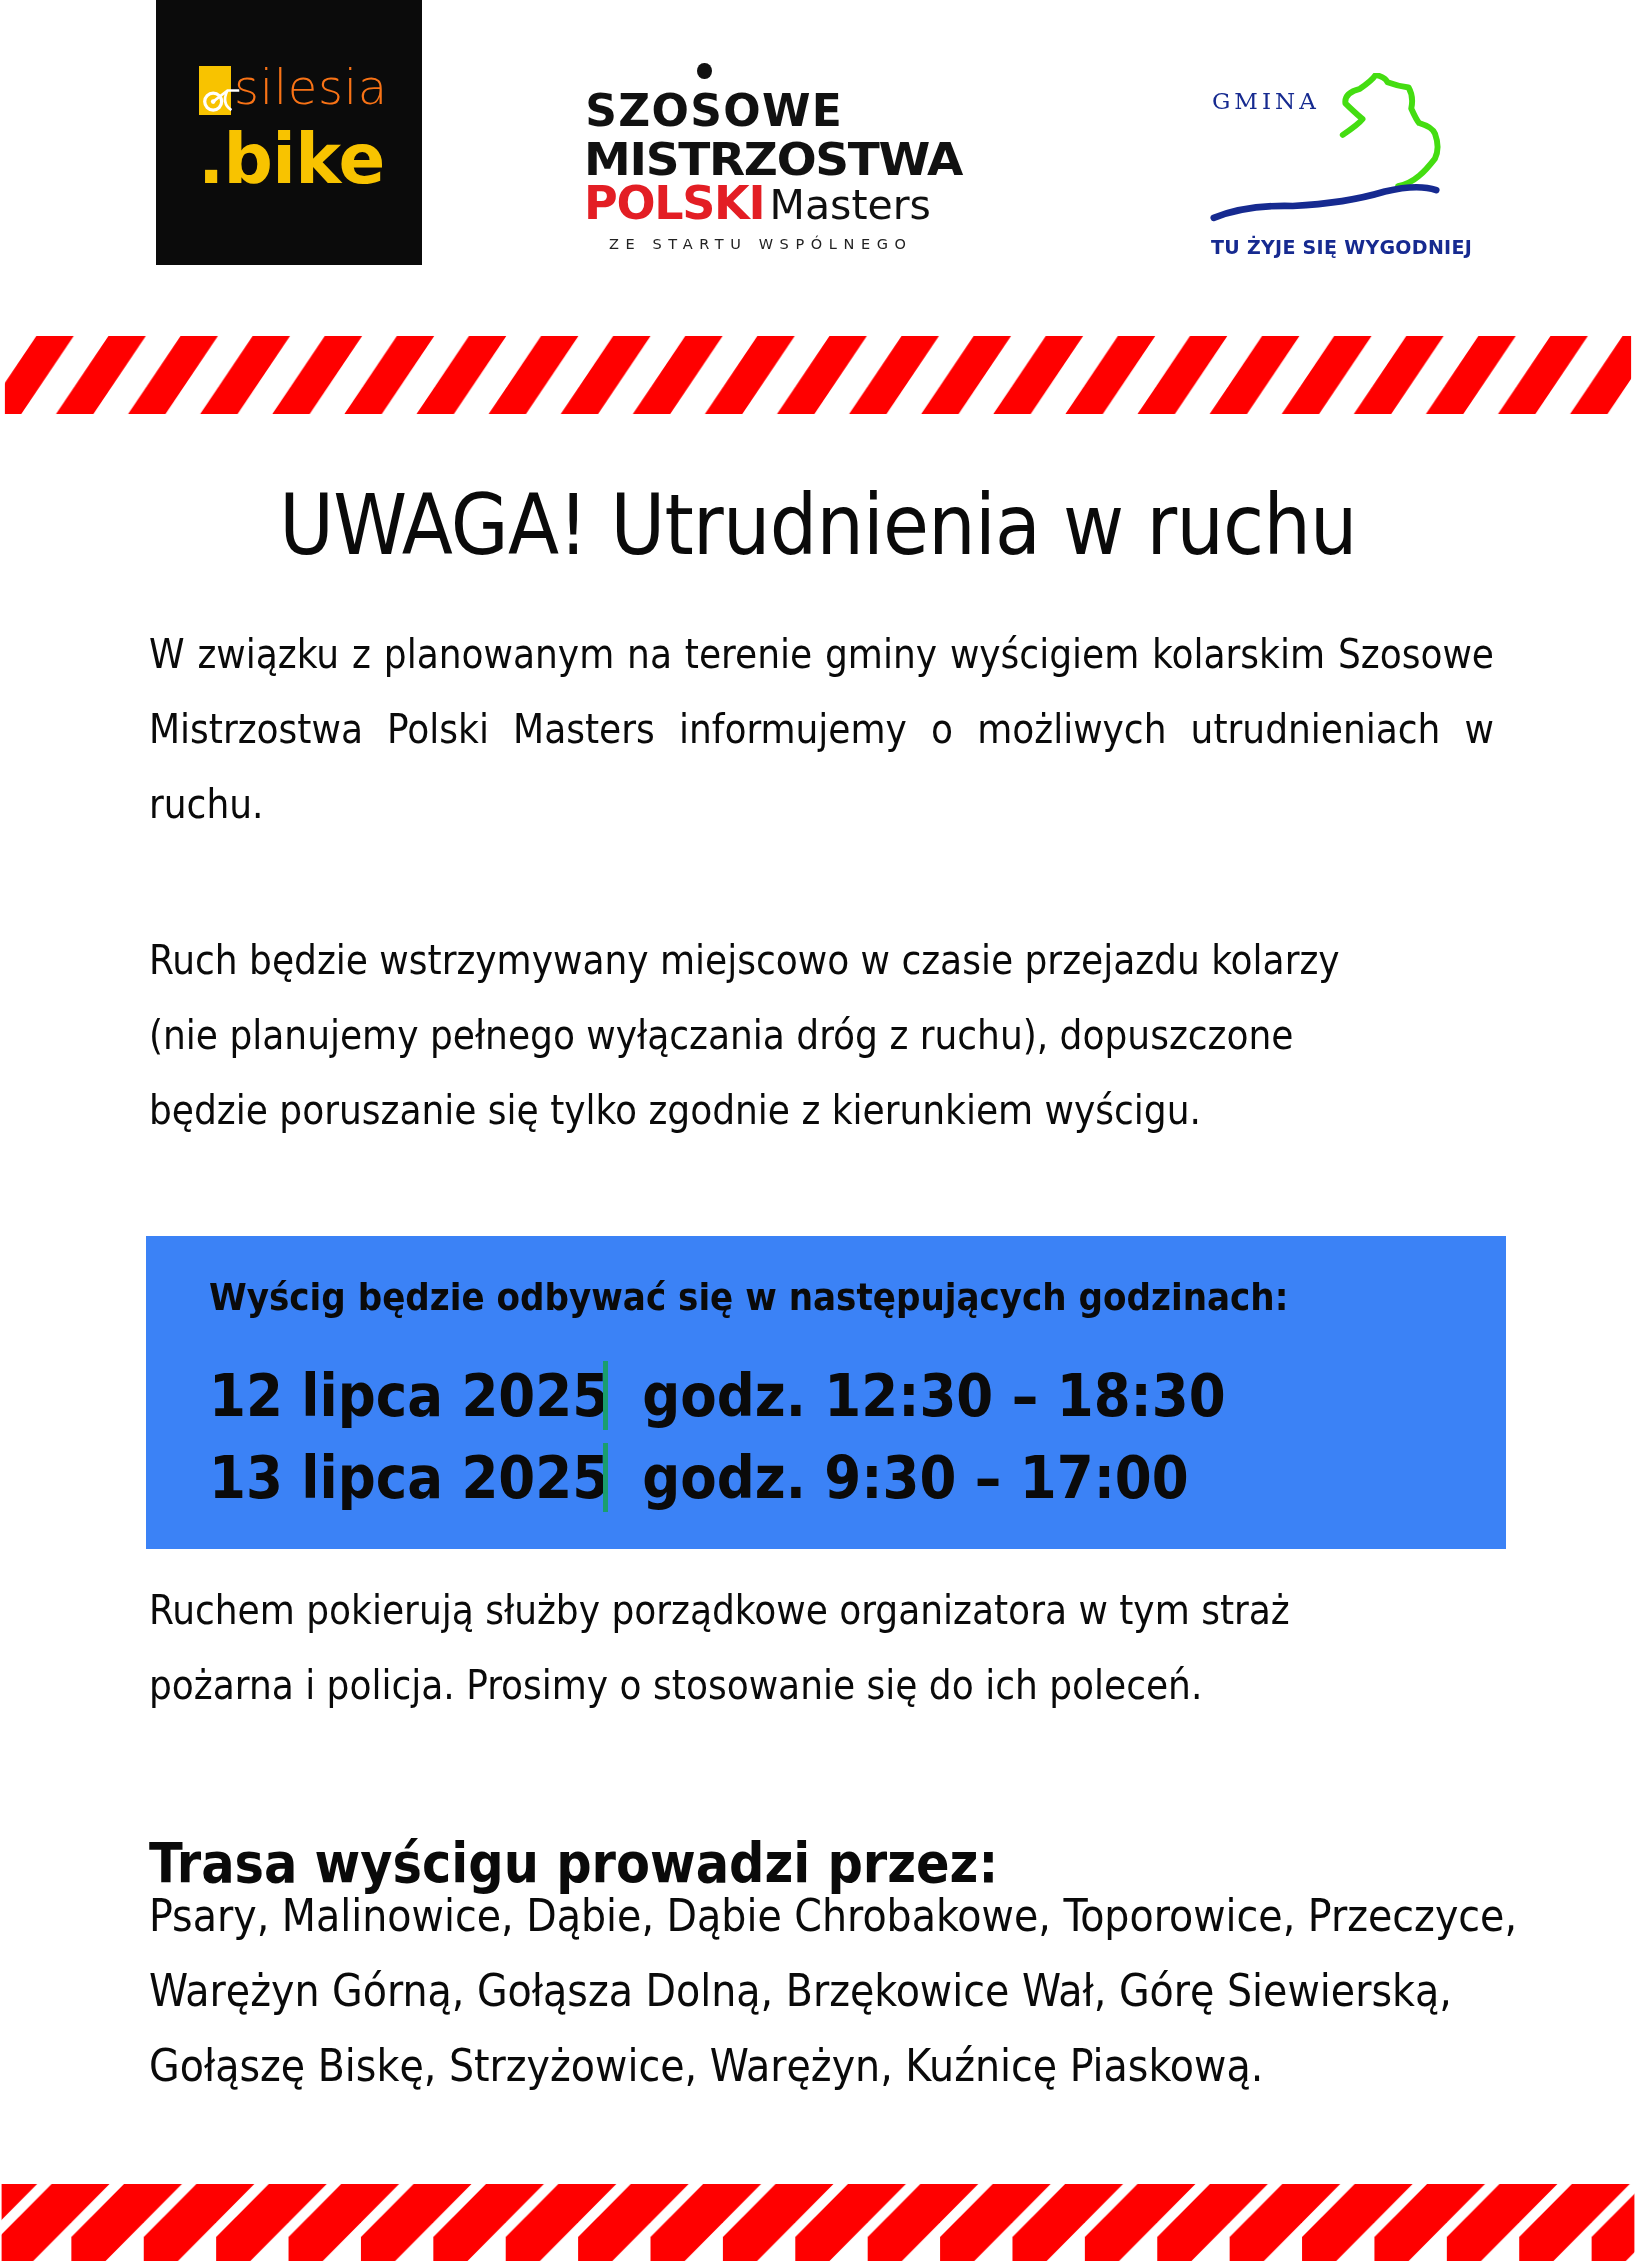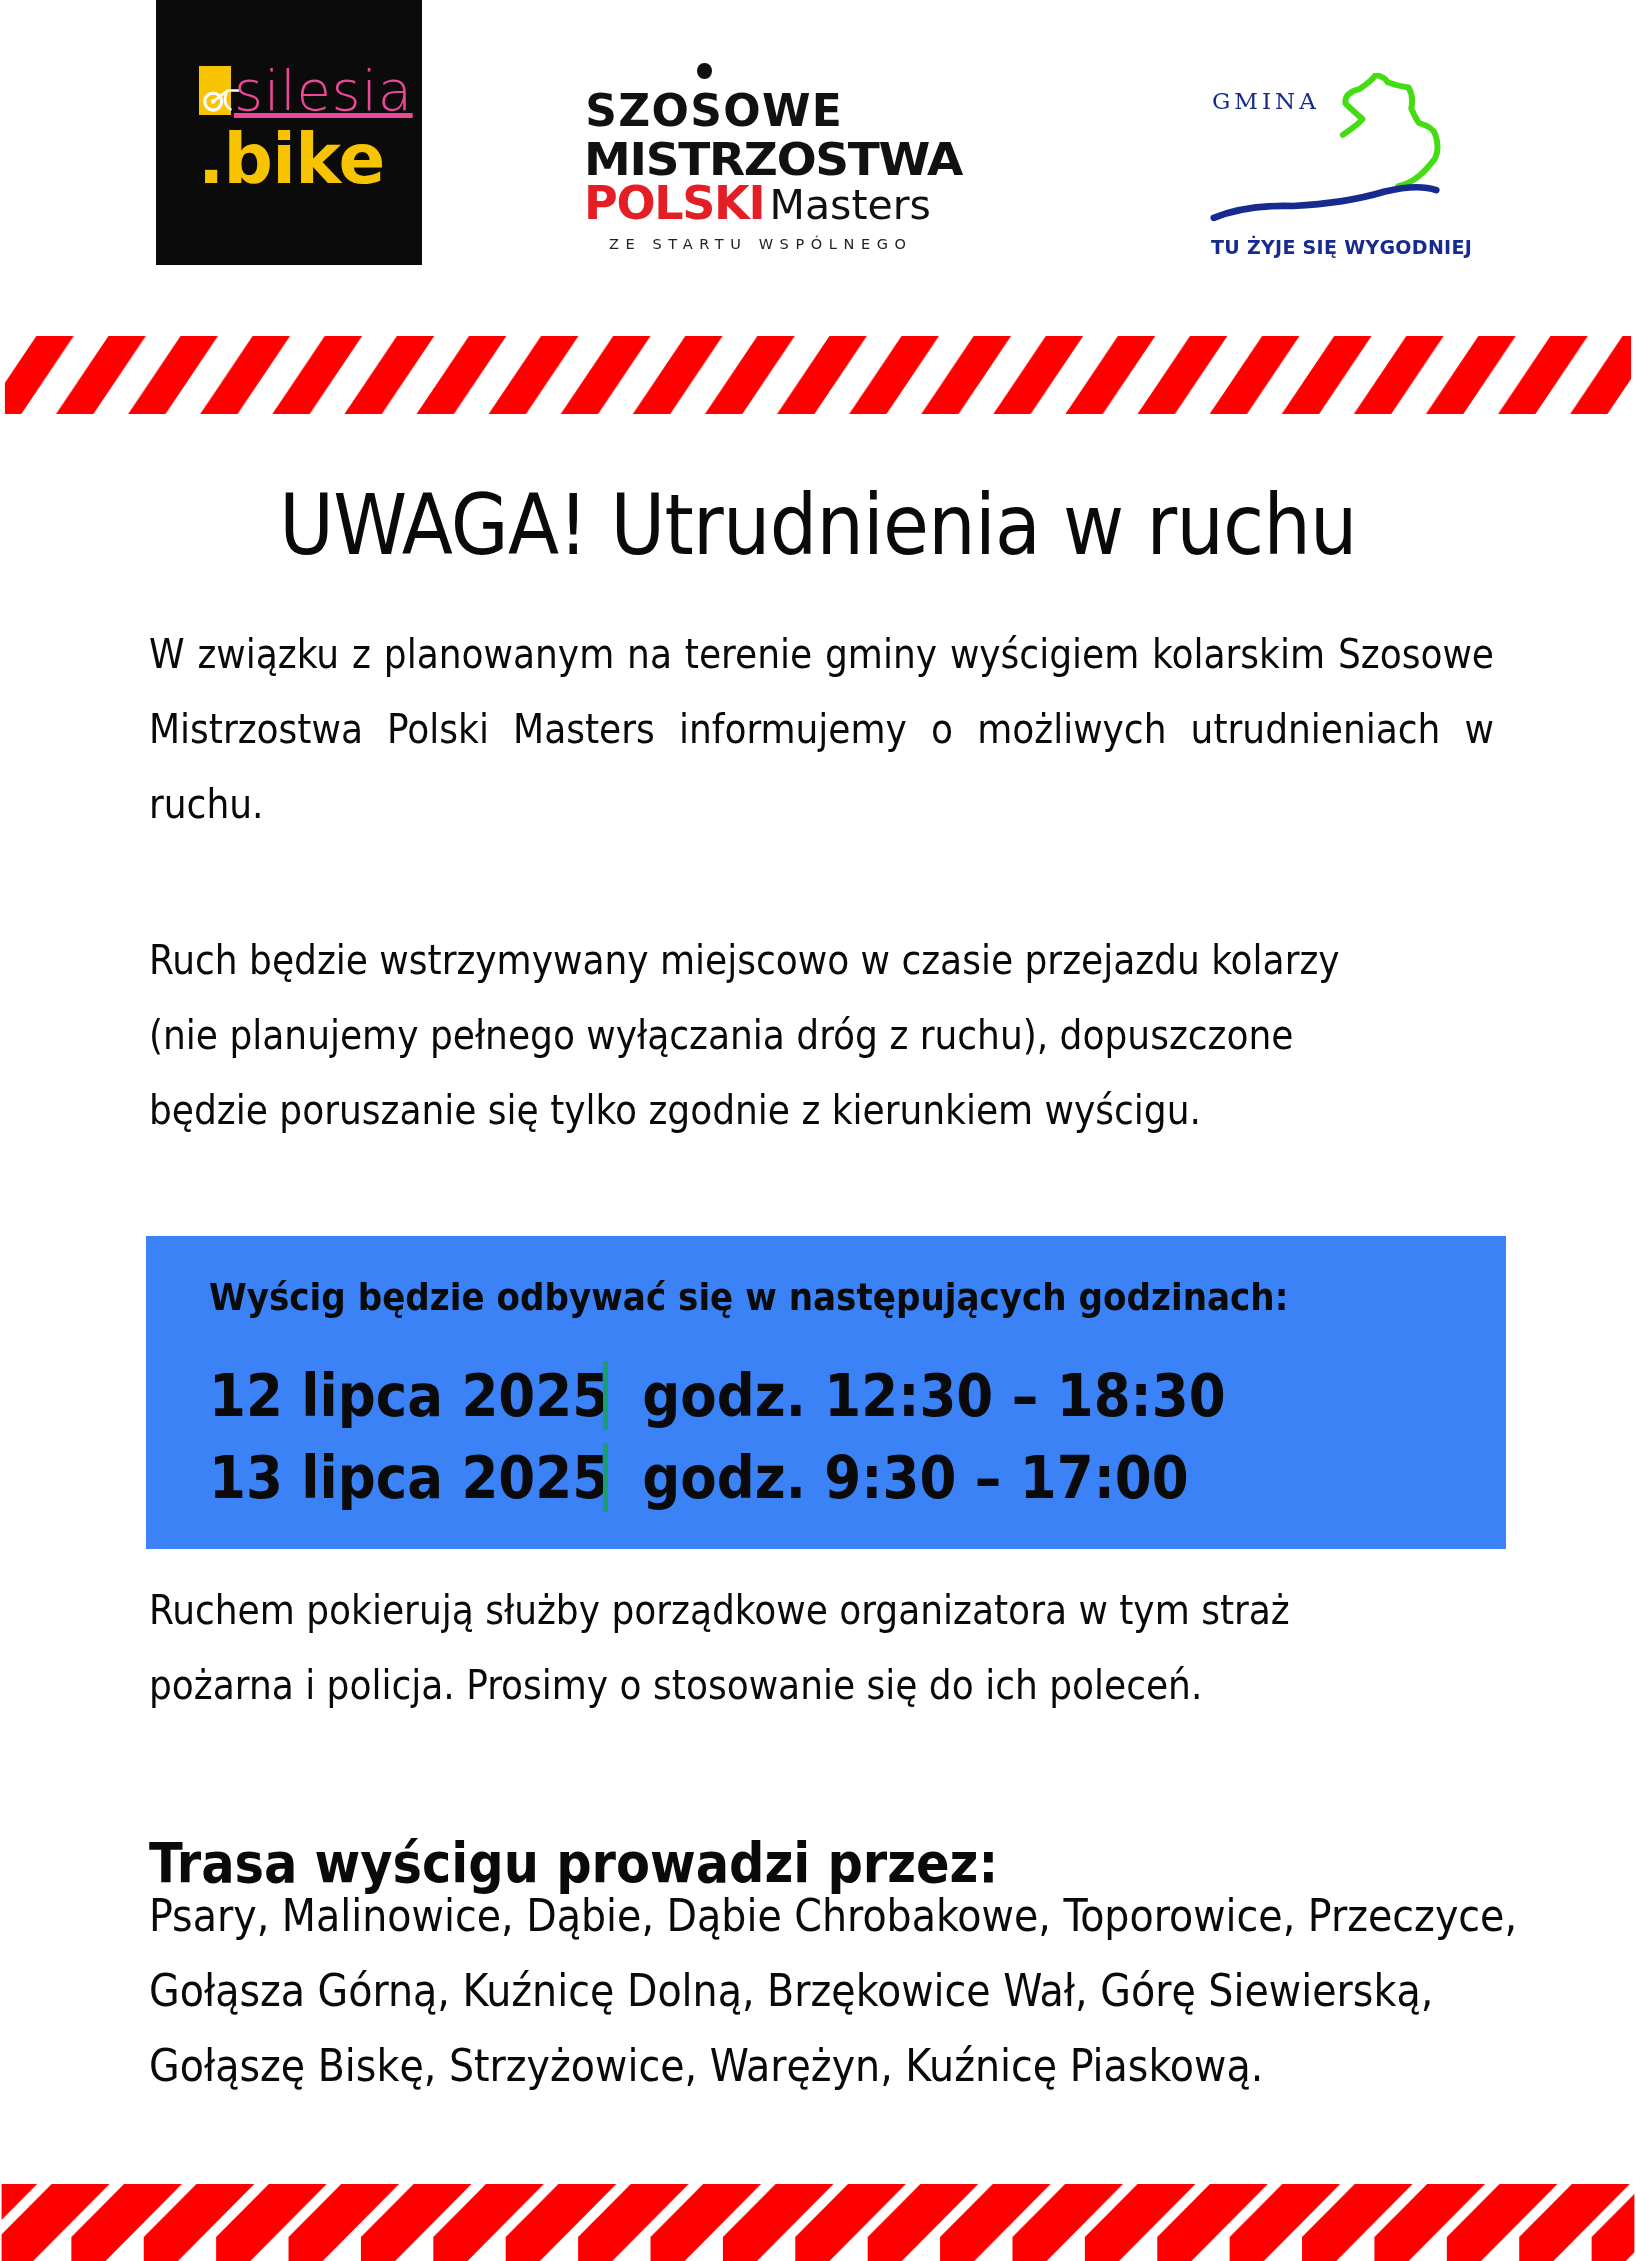--- a/index.html
+++ b/index.html
@@ -14,22 +14,22 @@
     .logo-silesia {
       left: 156px; top: 0; width: 266px; height: 265px; background: #0b0b0b;
     }
     .logo-silesia .mark {
       position: absolute; left: 43px; top: 66px; width: 32px; height: 49px; background: #f8c300;
     }
     .logo-silesia .bikeicon {
       position: absolute; left: 45px; top: 84px; width: 40px; height: 30px;
     }
     .logo-silesia .word-silesia {
-      position: absolute; left: 78px; top: 63px; font-size: 56px; color: #ec4899;
-      font-family: "DejaVu Sans", sans-serif; font-weight: 300; letter-spacing: 0.7px; line-height: 1; text-decoration: underline;
+      position: absolute; left: 78px; top: 63px; font-size: 48px; color: #f97316;
+      font-family: "DejaVu Sans", sans-serif; font-weight: 300; letter-spacing: 0.7px; line-height: 1;
     }
     .logo-silesia .word-bike {
       position: absolute; left: 42px; top: 125px; font-size: 69px; color: #f8c300;
       font-family: "DejaVu Sans", sans-serif; font-weight: bold; line-height: 1; letter-spacing: -0.7px;
     }
 
     .logo-smp { left: 580px; top: 63px; width: 396px; height: 198px; }
     .logo-smp .l1 {
       position: absolute; left: 5.3px; top: 26px; font-size: 44px; font-family: "DejaVu Sans", sans-serif;
       font-weight: bold; letter-spacing: 1.3px; line-height: 1; color: #111;
@@ -176,21 +176,21 @@
 </div>
 
 <div class="abs para p3">
   <div>Ruchem pokierują służby porządkowe organizatora w tym straż</div>
   <div>pożarna i policja. Prosimy o stosowanie się do ich poleceń.</div>
 </div>
 
 <div class="abs route-heading">Trasa wyścigu prowadzi przez:</div>
 <div class="abs route-list">
   <div>Psary, Malinowice, Dąbie, Dąbie Chrobakowe, Toporowice, Przeczyce,</div>
-  <div>Gołąsza Górną, Kuźnicę Dolną, Brzękowice Wał, Górę Siewierską,</div>
+  <div>Warężyn Górną, Gołąsza Dolną, Brzękowice Wał, Górę Siewierską,</div>
   <div>Gołąszę Biskę, Strzyżowice, Warężyn, Kuźnicę Piaskową.</div>
 </div>
 
 <svg class="abs stripes stripes-bottom" width="1636" height="77" viewBox="0 0 2481 117">
   <defs>
     <pattern id="hz2" patternUnits="userSpaceOnUse" width="110" height="117" x="-4" y="0">
       <polygon points="80,0 168,0 52,117 -36,117" fill="#ff0000"></polygon>
       <polygon points="-30,0 58,0 -58,117 -146,117" fill="#ff0000"></polygon>
     </pattern>
   </defs>

